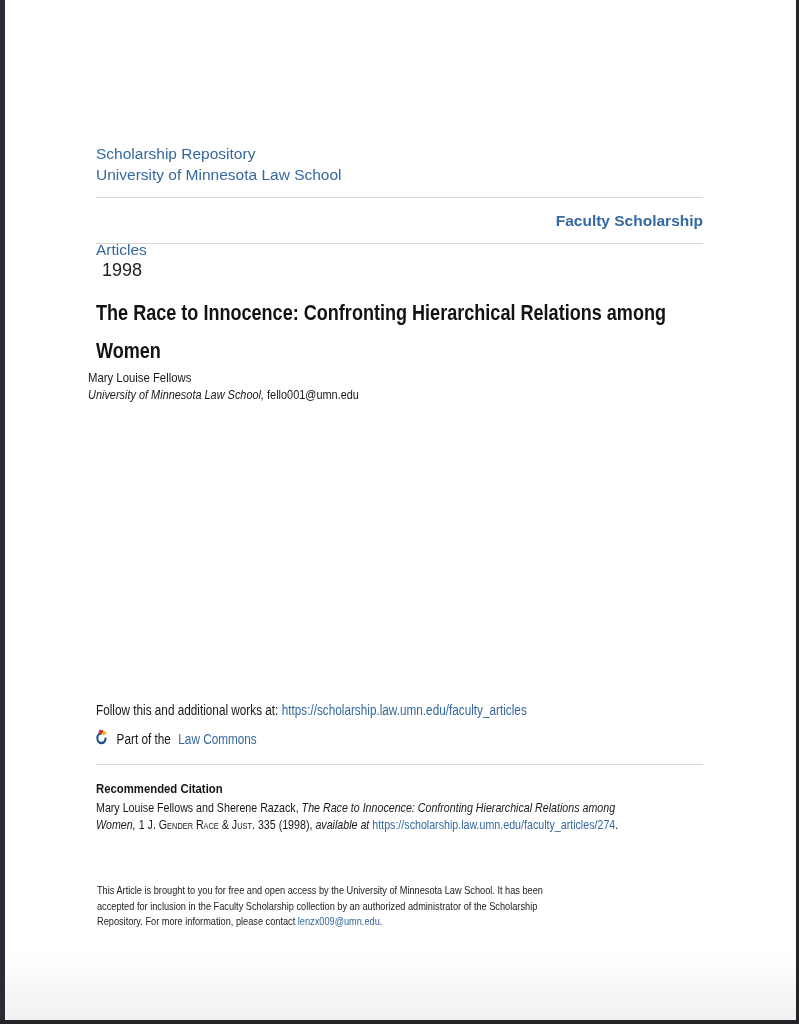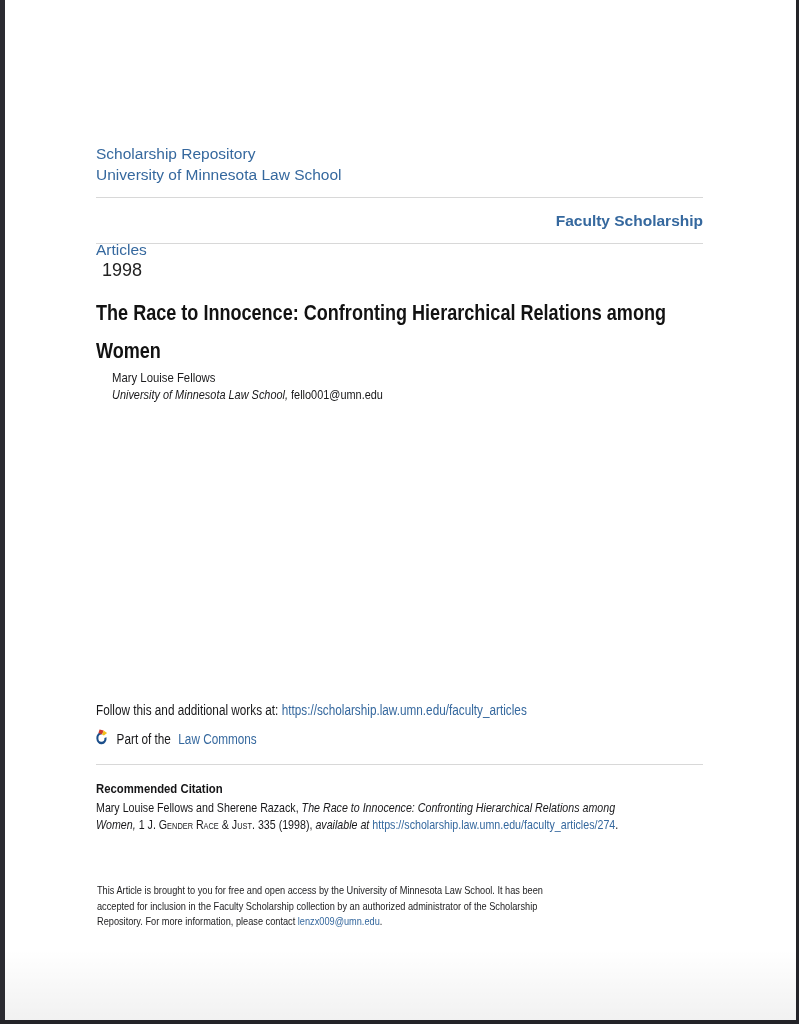--- a/index.html
+++ b/index.html
@@ -39,21 +39,21 @@
 
   .title {
     left: 96px; top: 294px; width: 722px;
     font-size: 21.5px; font-weight: 700; line-height: 38px;
     color: #121212; letter-spacing: 0;
   }
 
   .author-name  { font-size: 13.5px; line-height: 17px; color: #1b1b1d; }
   .author-affil { font-size: 13px; line-height: 17px; }
   .author-affil .inst { font-style: italic; }
-  .author1 { left: 112px; top: 369px; }
+  .author1 { left: 88px; top: 369px; }
   .author2 { left: 96px; top: 419px; }
 
   .follow { left: 96px; top: 702px; font-size: 14px; }
   .partof { left: 94px; top: 729px; font-size: 14px; }
   .partof .txt { vertical-align: 3px; margin-left: 5px; }
   .commons-icon { display: inline-block; width: 18px; height: 18px; }
 
   .rec-heading { left: 96px; top: 781px; font-size: 13.5px; font-weight: 700; color: #151517; }
 
   .citation {

